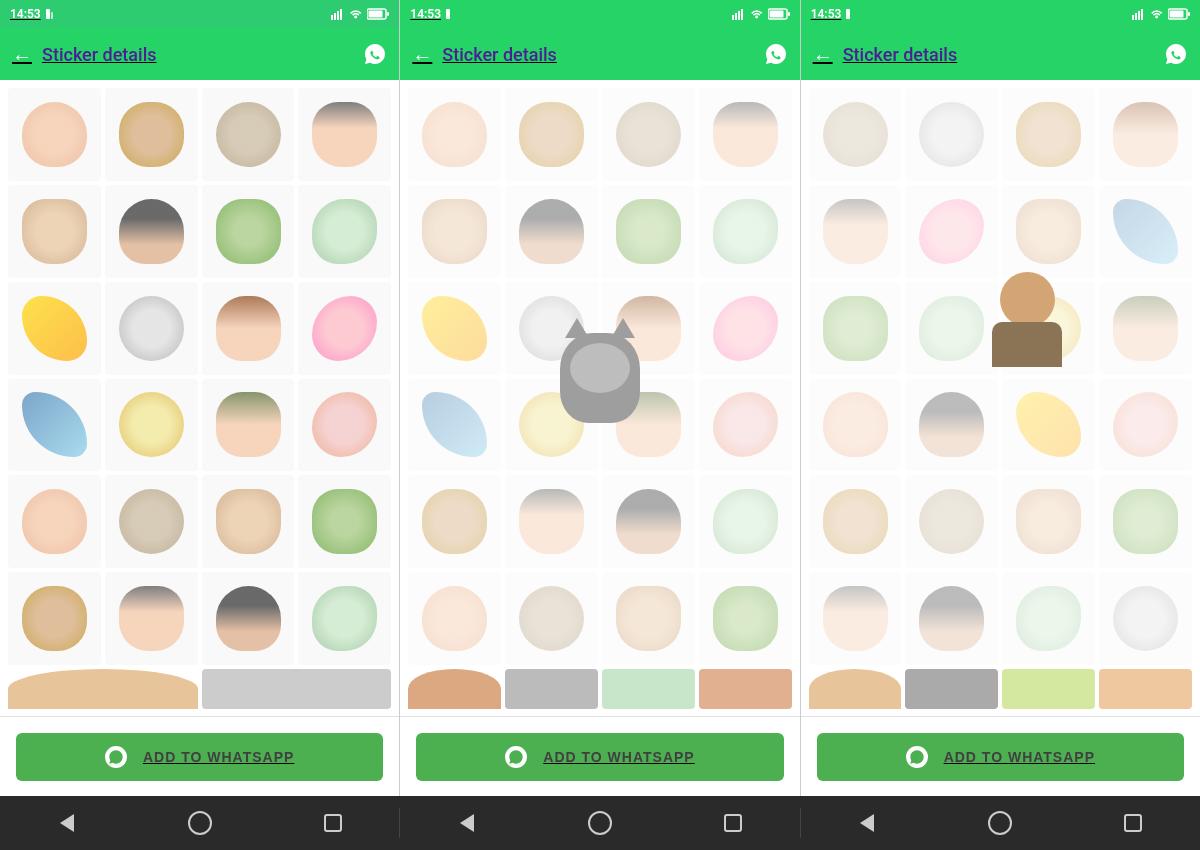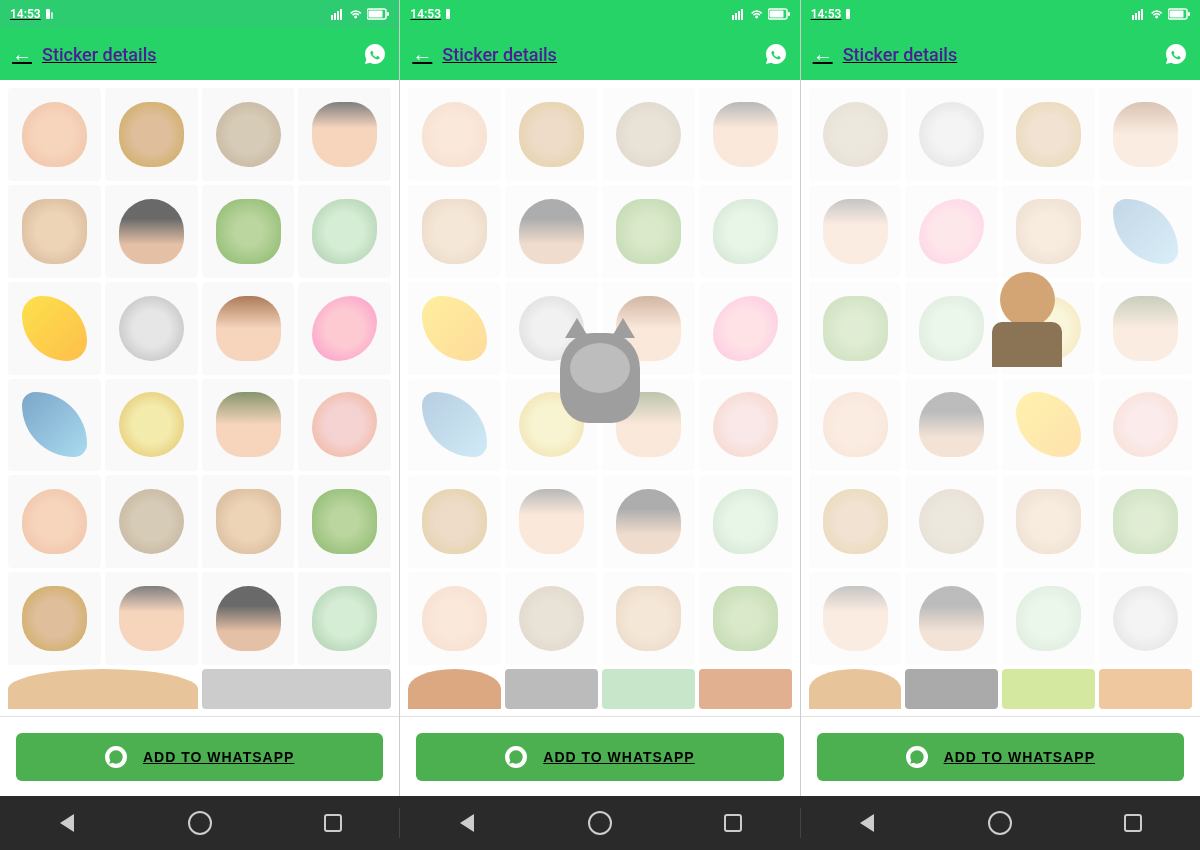--- a/index.html
+++ b/index.html
@@ -202,21 +202,21 @@
       padding: 0 16px;
       border-top: 1px solid #e0e0e0;
     }
 
     .add-button {
       width: 100%;
       height: 48px;
       background: #4caf50;
       border: none;
       border-radius: 6px;
-      color: #000000;
+      color: #404040;
       font-size: 14px;
       font-weight: 700;
       letter-spacing: 1px;
       display: flex;
       align-items: center;
       justify-content: center;
       gap: 16px;
       cursor: pointer;
       text-transform: uppercase;
     }

